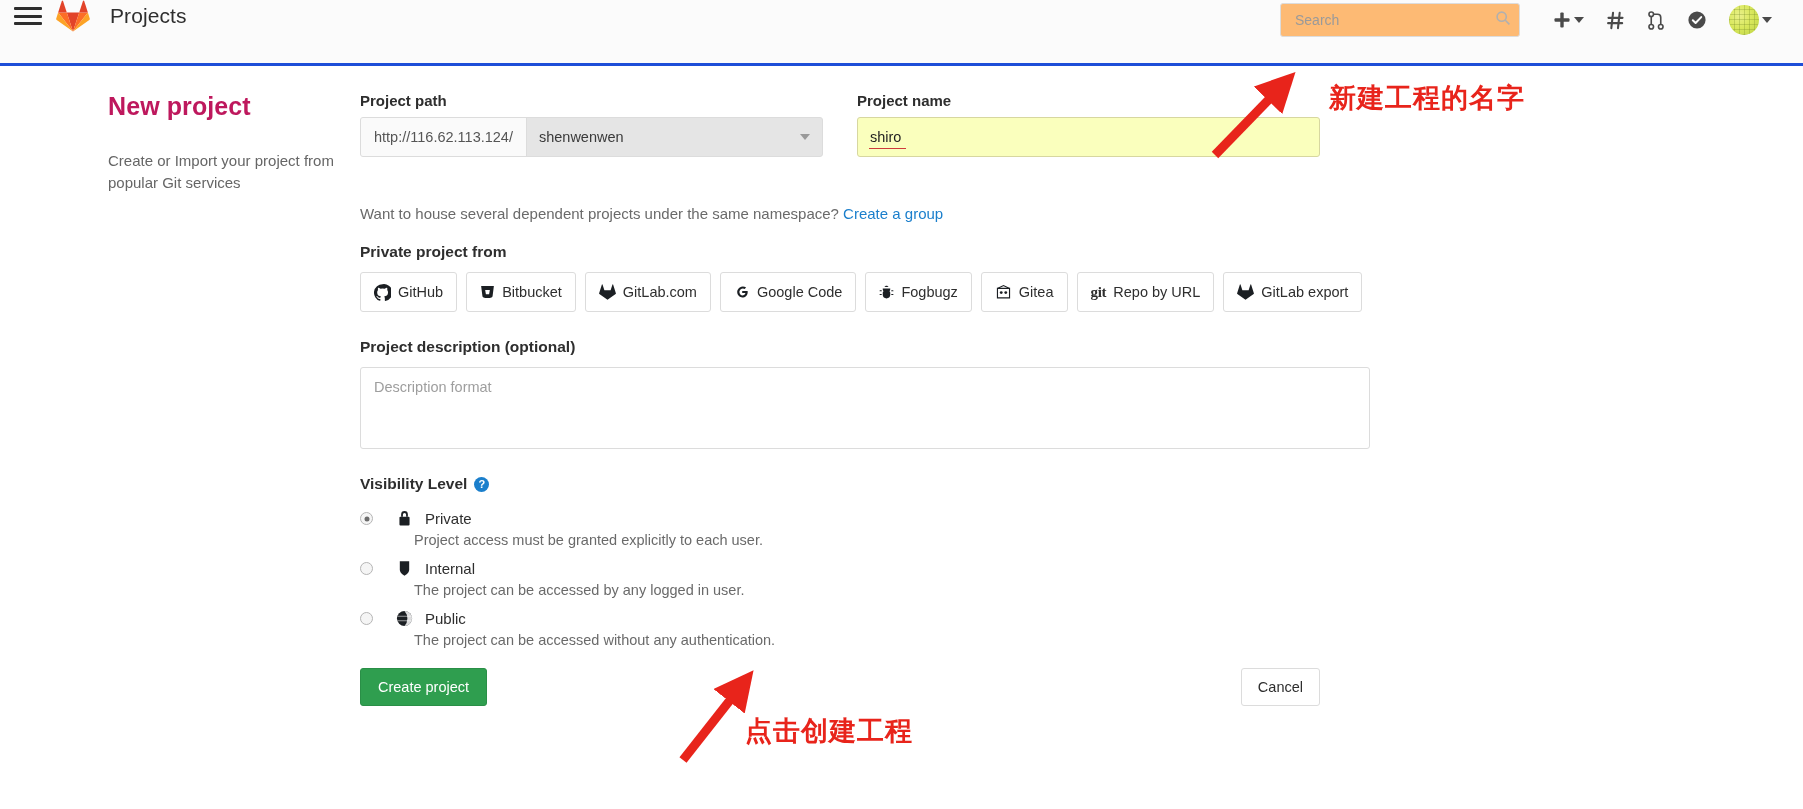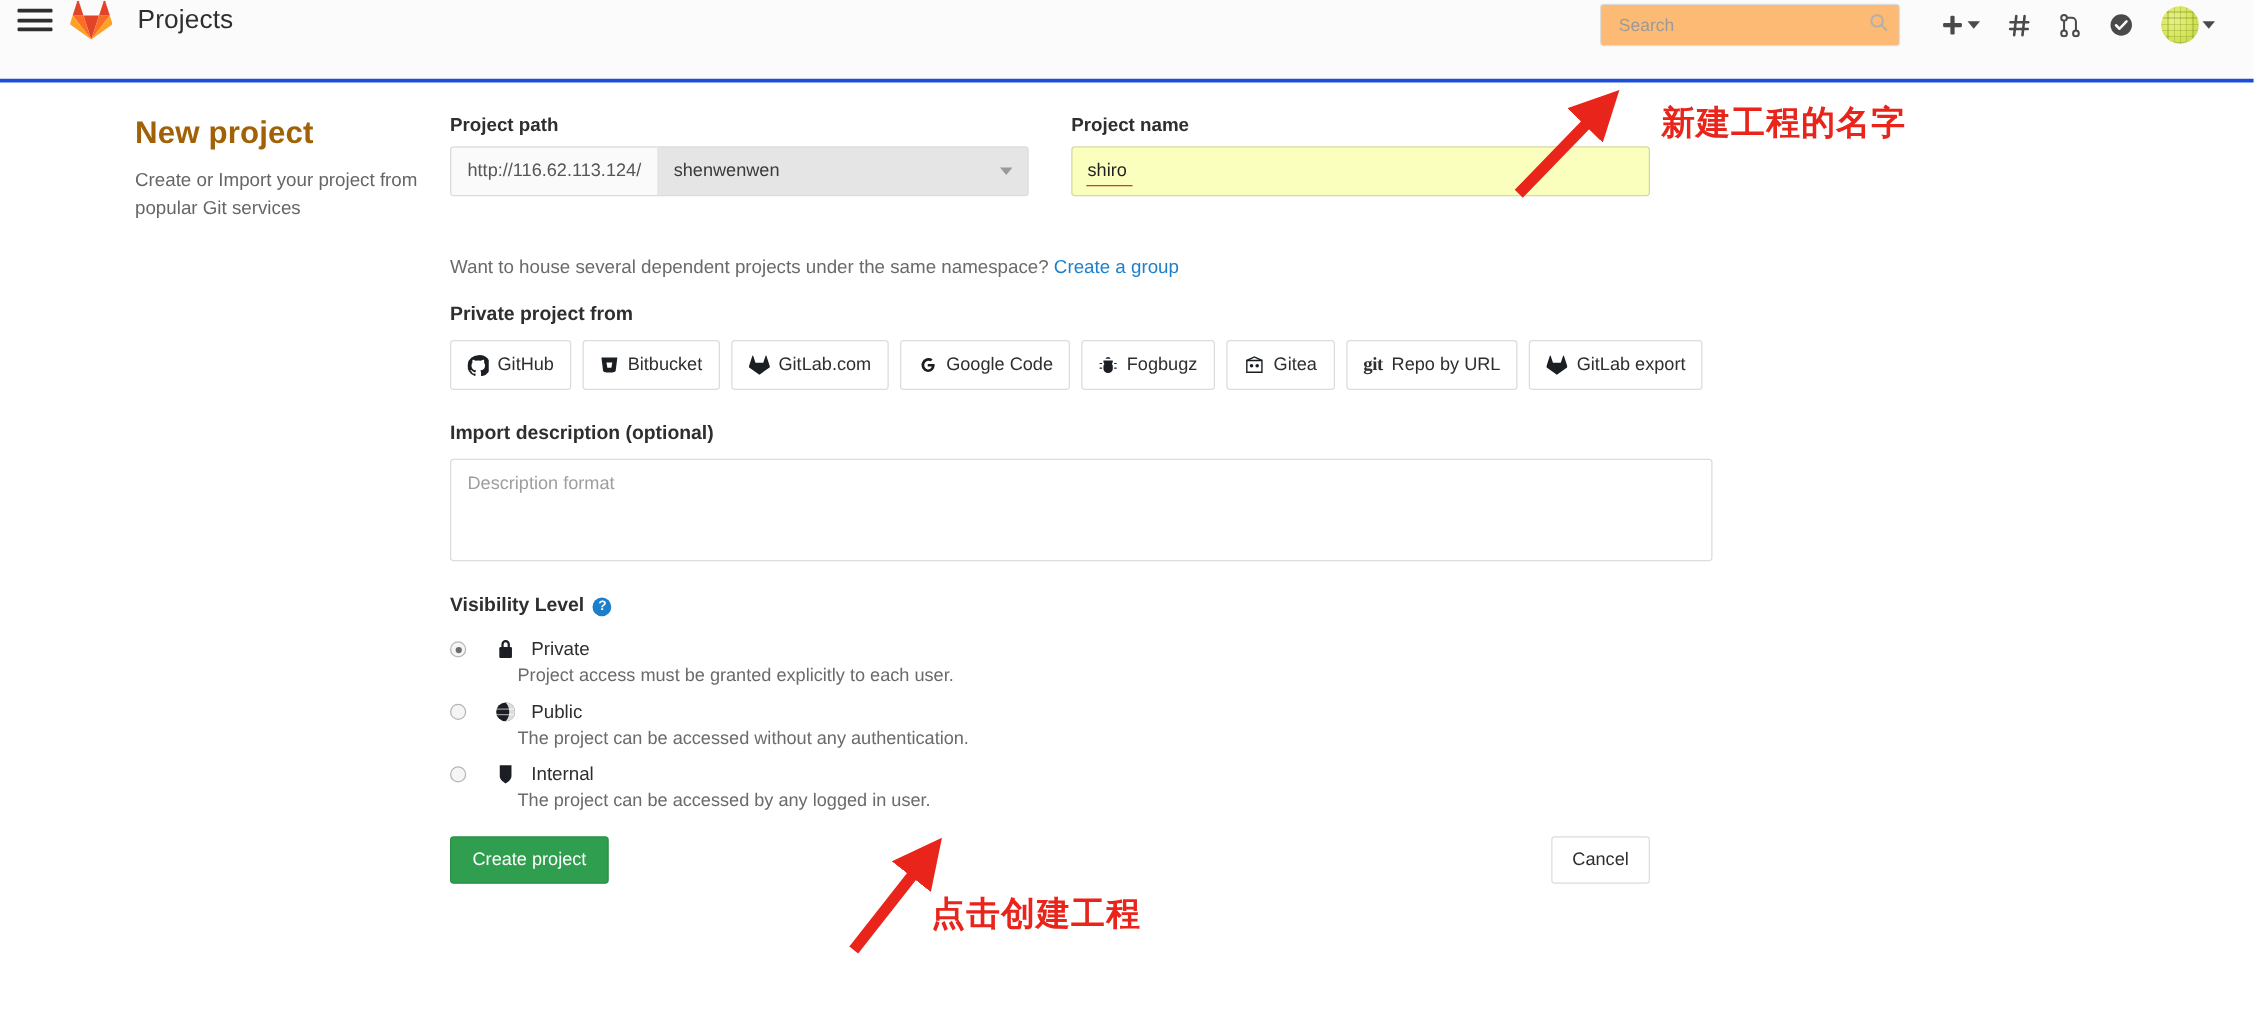--- a/index.html
+++ b/index.html
@@ -97,22 +97,22 @@
   
   .page { display:flex; padding:26px 0 0 0; }
   .left-col {
     width:360px;
     padding-left:108px;
     padding-right:20px;
   }
   .left-col h1 {
     font-size:25px;
     font-weight:600;
-    margin:0 0 13px 0;
-    color:#a16207;
+    margin:0 0 29px 0;
+    color:#be185d;
     letter-spacing:.1px;
   }
   .left-col p {
     font-size:15px;
     line-height:1.45;
     color:#666;
     margin:0;
     max-width:322px;
   }
 
@@ -510,21 +510,21 @@
       <button class="import-btn">
         <span class="ic">
           <svg width="17" height="16" viewBox="0 0 36 34" fill="#1b1f23">
             <path d="M18 33.5 L24.6 13.2 H11.4 Z M18 33.5 L11.4 13.2 H2.2 Z M2.2 13.2 L.2 19.6a1.4 1.4 0 0 0 .5 1.6L18 33.5 Z M2.2 13.2H11.4L7.4 1.1a.7.7 0 0 0-1.3 0Z M18 33.5 L24.6 13.2H33.8Z M33.8 13.2l2 6.4a1.4 1.4 0 0 1-.5 1.6L18 33.5Z M33.8 13.2H24.6l4-12.1a.7.7 0 0 1 1.3 0Z"></path>
           </svg>
         </span>
         <span>GitLab export</span>
       </button>
     </div>
 
-    <div class="section-label" style="margin-top:26px;">Import description (optional)</div>
+    <div class="section-label" style="margin-top:26px;">Project description (optional)</div>
     <textarea class="desc-area" placeholder="Description format" style=""></textarea>
 
     <div class="vis-title">
       <span>Visibility Level</span>
       <span class="help-badge">?</span>
     </div>
 
     <div class="vis-list">
 
       <div class="vis-item">
@@ -532,49 +532,49 @@
           <span class="radio checked"></span>
           <span class="vis-icon">
             <svg width="15" height="17" viewBox="0 0 16 18" fill="#1b1f23">
               <path d="M8 1.1a3.6 3.6 0 0 0-3.6 3.6V7h1.9V4.7a1.7 1.7 0 0 1 3.4 0V7h1.9V4.7A3.6 3.6 0 0 0 8 1.1z"></path>
               <rect x="2.6" y="7" width="10.8" height="9.4" rx="1.1"></rect>
             </svg>
           </span>
           <span class="vis-name">Private</span>
         </div>
         <div class="vis-desc">Project access must be granted explicitly to each user.</div>
+      </div>
+
+      <div class="vis-item">
+        <div class="vis-head">
+          <span class="radio"></span>
+          <span class="vis-icon">
+            <svg width="15" height="17" viewBox="0 0 16 18" fill="#1b1f23">
+              <path d="M3 1.3h10v9.1c0 3.1-3.3 5.4-5 6.3-1.7-.9-5-3.2-5-6.3V1.3z"></path>
+            </svg>
+          </span>
+          <span class="vis-name">Internal</span>
+        </div>
+        <div class="vis-desc">The project can be accessed by any logged in user.</div>
       </div>
 
       <div class="vis-item">
         <div class="vis-head">
           <span class="radio"></span>
           <span class="vis-icon">
             <svg width="17" height="17" viewBox="0 0 18 18" fill="#1b1f23">
               <circle cx="9" cy="9" r="8"></circle>
               <path d="M9 1a8 8 0 0 1 0 16 12 12 0 0 0 0-16z" fill="#fff" opacity=".85"></path>
               <path d="M1.4 6.6h15.2M1.4 11.4h15.2" stroke="#fff" stroke-width="1.1" fill="none" opacity=".55"></path>
             </svg>
           </span>
           <span class="vis-name">Public</span>
         </div>
         <div class="vis-desc">The project can be accessed without any authentication.</div>
       </div>
-
-      <div class="vis-item">
-        <div class="vis-head">
-          <span class="radio"></span>
-          <span class="vis-icon">
-            <svg width="15" height="17" viewBox="0 0 16 18" fill="#1b1f23">
-              <path d="M3 1.3h10v9.1c0 3.1-3.3 5.4-5 6.3-1.7-.9-5-3.2-5-6.3V1.3z"></path>
-            </svg>
-          </span>
-          <span class="vis-name">Internal</span>
-        </div>
-        <div class="vis-desc">The project can be accessed by any logged in user.</div>
-      </div>
     </div>
 
     <div class="actions">
       <button class="btn-create">Create project</button>
       <button class="btn-cancel">Cancel</button>
     </div>
 
   </div>
 </div>
 

